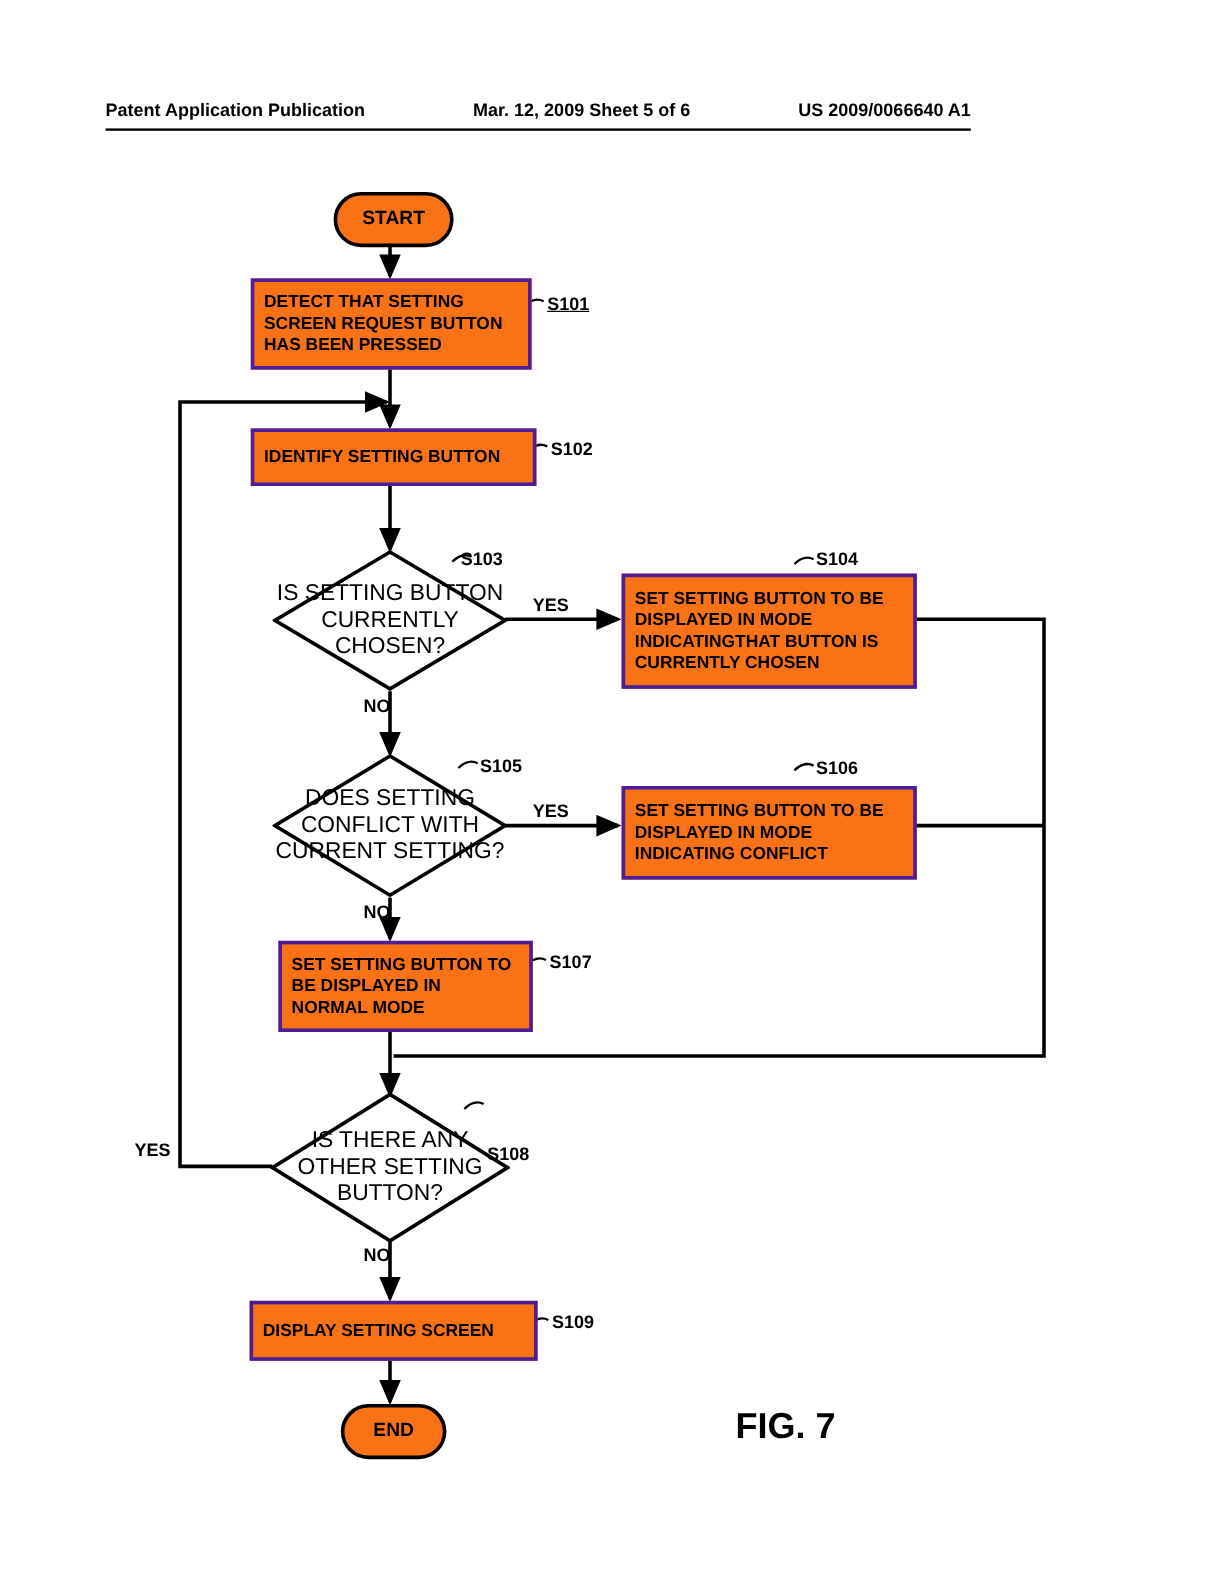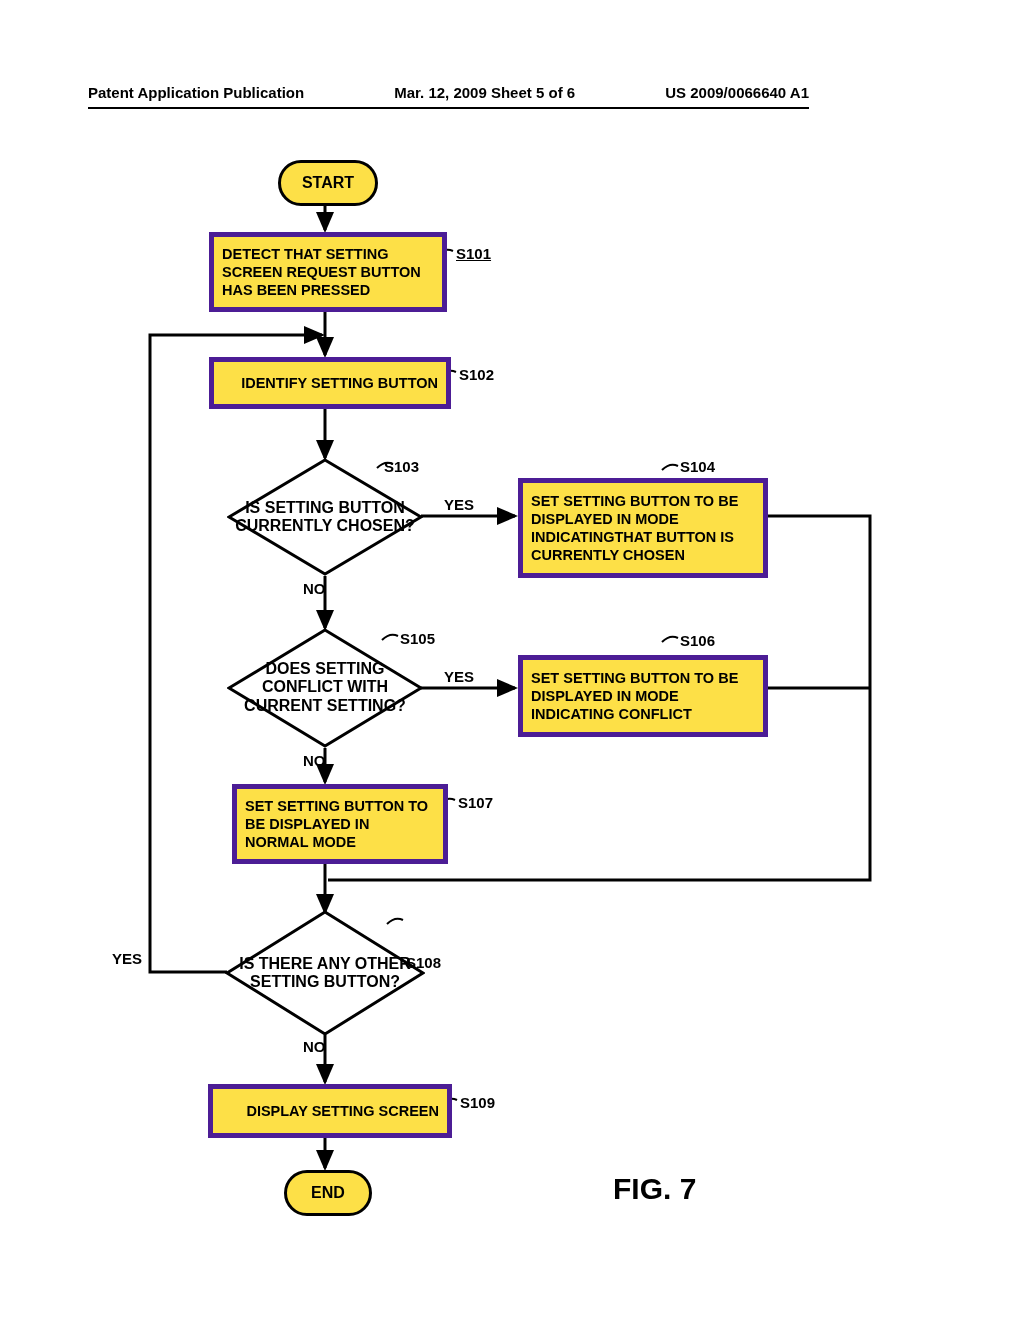--- a/index.html
+++ b/index.html
@@ -24,55 +24,54 @@
     border-bottom: 2px solid #000;
     padding-bottom: 6px;
     font-size: 15px;
     font-weight: bold;
     display: flex;
     justify-content: space-between;
   }
   .header .center { text-align: center; }
   .node {
     position: absolute;
-    background: #fde047;
+    background: #f97316;
   }
   .terminator {
     border: 3px solid #000;
     border-radius: 24px;
     text-align: center;
     font-weight: bold;
     font-size: 16px;
     display: flex;
     align-items: center;
     justify-content: center;
   }
   .process {
-    border: 5px solid #4c1d95;
+    border: 3px solid #4c1d95;
     font-weight: bold;
     font-size: 14.5px;
     padding: 6px 8px;
     line-height: 1.25;
     display: flex;
     align-items: center;
     text-align: left;
-    justify-content: flex-end;
   }
   .decision-wrap {
     position: absolute;
   }
   .decision-svg {
     position: absolute;
     left: 0; top: 0;
   }
   .decision-text {
     position: absolute;
     text-align: center;
-    font-weight: bold;
-    font-size: 16px;
+    font-weight: normal;
+    font-size: 19px;
     line-height: 1.15;
     width: 100%;
     top: 50%;
     transform: translateY(-50%);
   }
   .label {
     position: absolute;
     font-weight: bold;
     font-size: 15px;
   }

